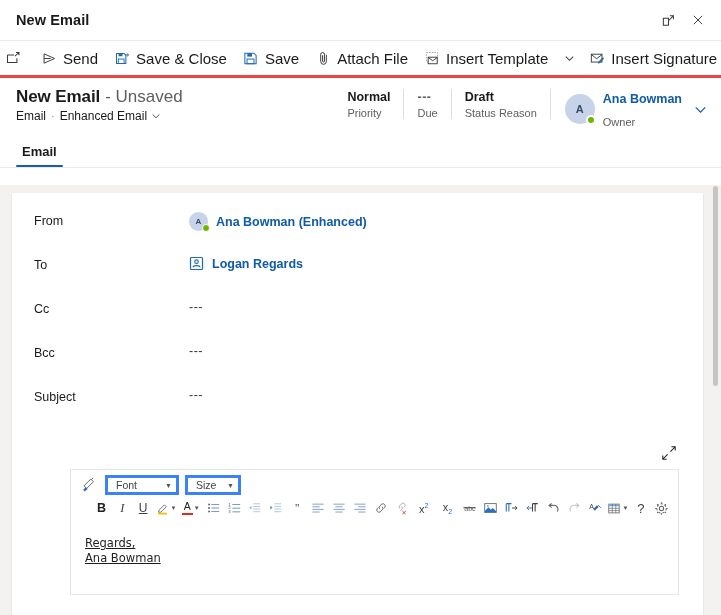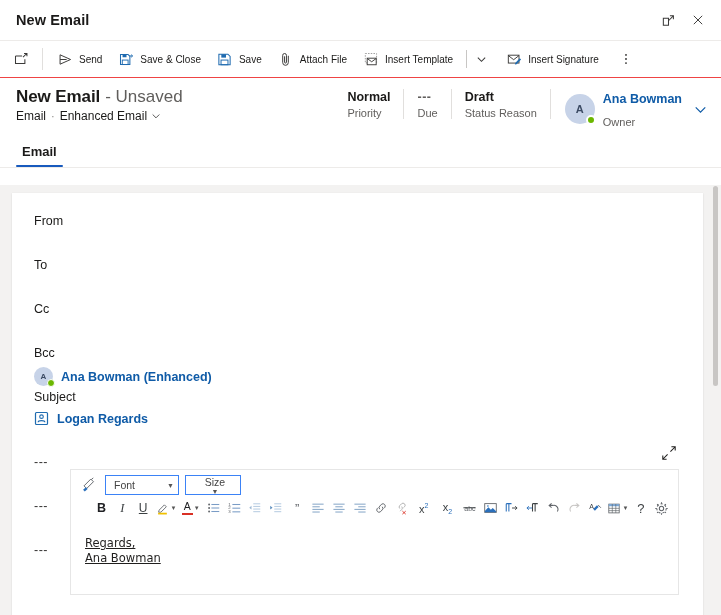--- a/index.html
+++ b/index.html
@@ -30,24 +30,24 @@
     width:30px; height:30px;
     display:flex; align-items:center; justify-content:center;
     color:#3b3a39; cursor:pointer; border-radius:2px;
   }
 
   
   .cmdbar{
     height:38px; width:100%;
     display:flex; align-items:center;
     border-top:1px solid #edebe9;
-    border-bottom:1px solid #ef4444;
+    border-bottom:3px solid #ef4444;
     background:#ffffff;
     padding-left:6px;
-    font-size:10px;
+    font-size:15px;
   }
   .cmd-newicon{
     width:30px; height:28px; display:flex; align-items:center; justify-content:center;
     cursor:pointer; color:#3b3a39;
   }
   .cmd-sep{
     width:1px; height:22px; background:#e1dfdd; margin:0 6px;
   }
   .cmd-btn{
     display:flex; align-items:center; gap:6px;
@@ -133,21 +133,20 @@
     background:#ffffff;
     height:100%;
     padding:18px 22px 0 22px;
     box-shadow:0 .6px 1.8px rgba(0,0,0,.10), 0 0 .9px rgba(0,0,0,.06);
   }
 
   
   .field-row{
     display:flex; align-items:flex-start;
     height:44px;
-    flex-direction:column;
   }
   .field-label{
     width:155px; flex:0 0 155px;
     font-size:12.5px; color:#1b1a19;
     padding-top:3px;
   }
   .field-value{
     flex:1; display:flex; align-items:center; gap:8px;
     font-size:12.5px; padding-top:1px;
   }
@@ -183,25 +182,25 @@
     height:126px;
   }
   .fmt-row1{
     display:flex; align-items:center; gap:6px;
     padding:5px 8px 2px 8px;
   }
   .fmt-painter{ width:20px; height:20px; display:flex; align-items:center; justify-content:center; cursor:pointer; }
   .sel-box{
     display:flex; align-items:center; justify-content:space-between;
     width:74px; height:20px;
-    border:1px solid #3b82f6; background:#fff;
+    border:3px solid #3b82f6; background:#fff;
     font-size:10.5px; color:#444; padding:0 4px 0 8px;
     cursor:pointer;
   }
-  .sel-box.size{ width:56px;flex-direction:column; }
+  .sel-box.size{ width:56px; }
   .sel-caret{ font-size:7px; color:#555; }
   .fmt-row2{
     display:flex; align-items:center;
     padding:1px 6px 4px 20px; gap:0px;
   }
   .fb{
     width:21px; height:20px;
     display:flex; align-items:center; justify-content:center;
     cursor:pointer; color:#3c4043; font-size:11.5px;
     position:relative;

